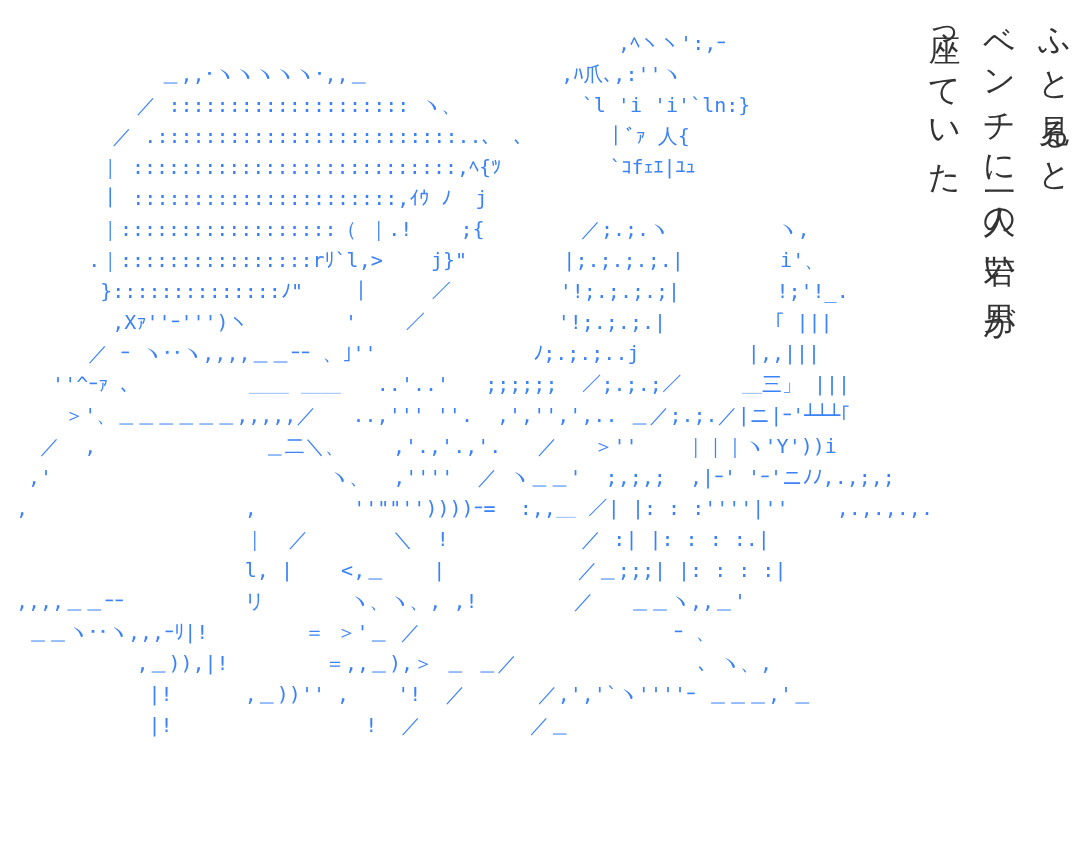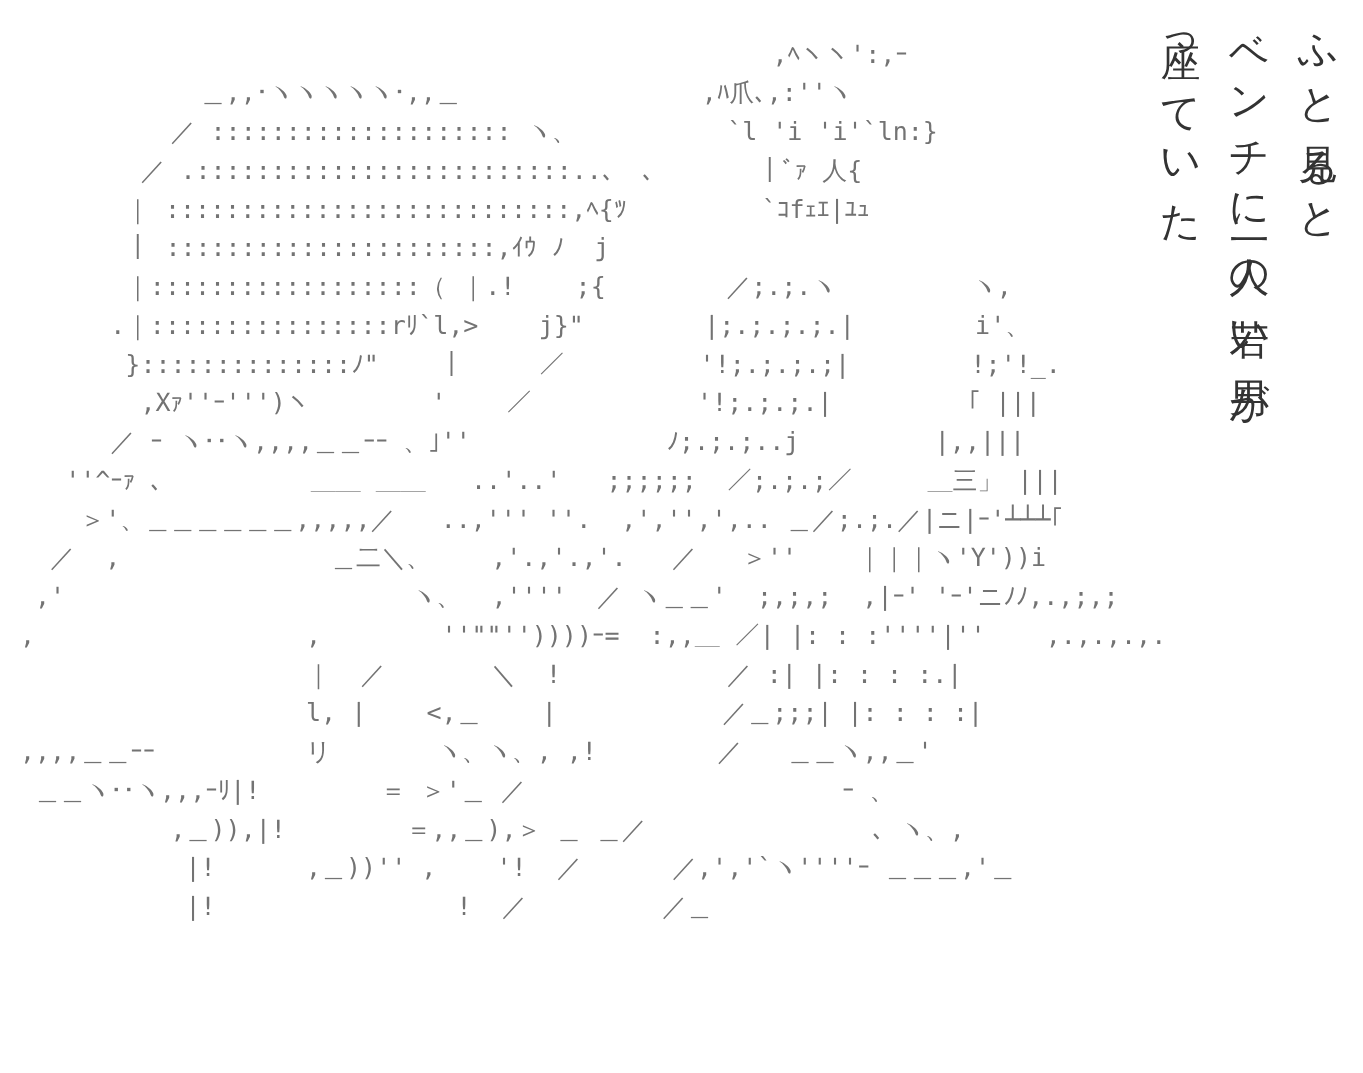--- a/index.html
+++ b/index.html
@@ -15,21 +15,21 @@
     overflow: hidden;
   }
   pre.aa {
     position: absolute;
     left: 16px;
     top: 28px;
     margin: 0;
     font-family: "DejaVu Sans Mono", monospace;
     font-size: 20px;
     line-height: 31px;
-    color: #737373;
+    color: #3b82f6;
     white-space: pre;
     letter-spacing: 0;
   }
   .vtext {
     position: absolute;
     top: 6px;
     right: 8px;
     height: 470px;
     writing-mode: vertical-rl;
     text-orientation: upright;

